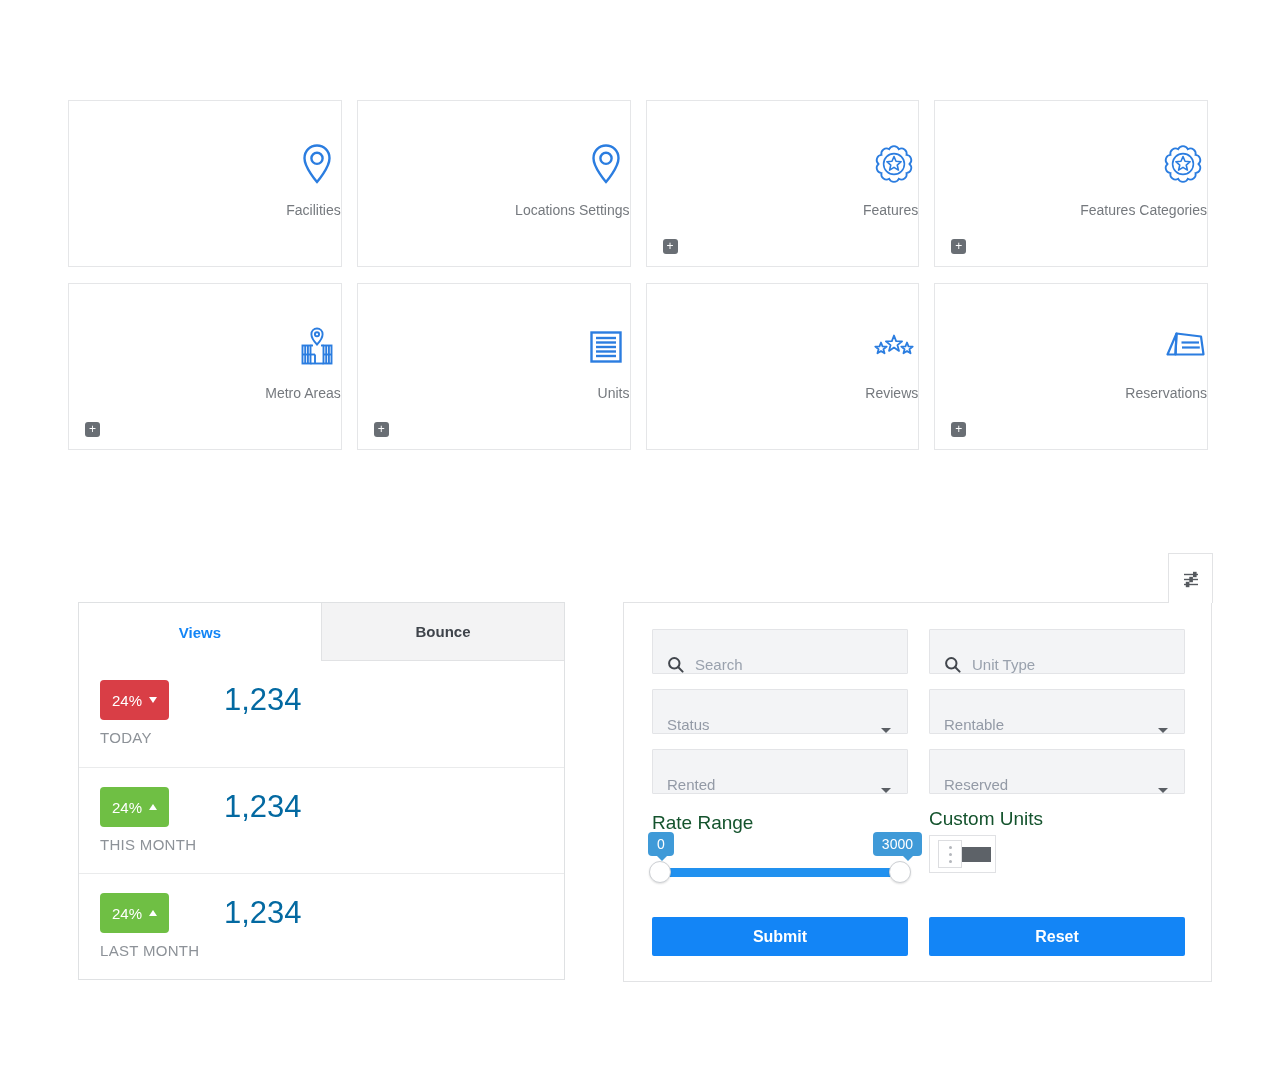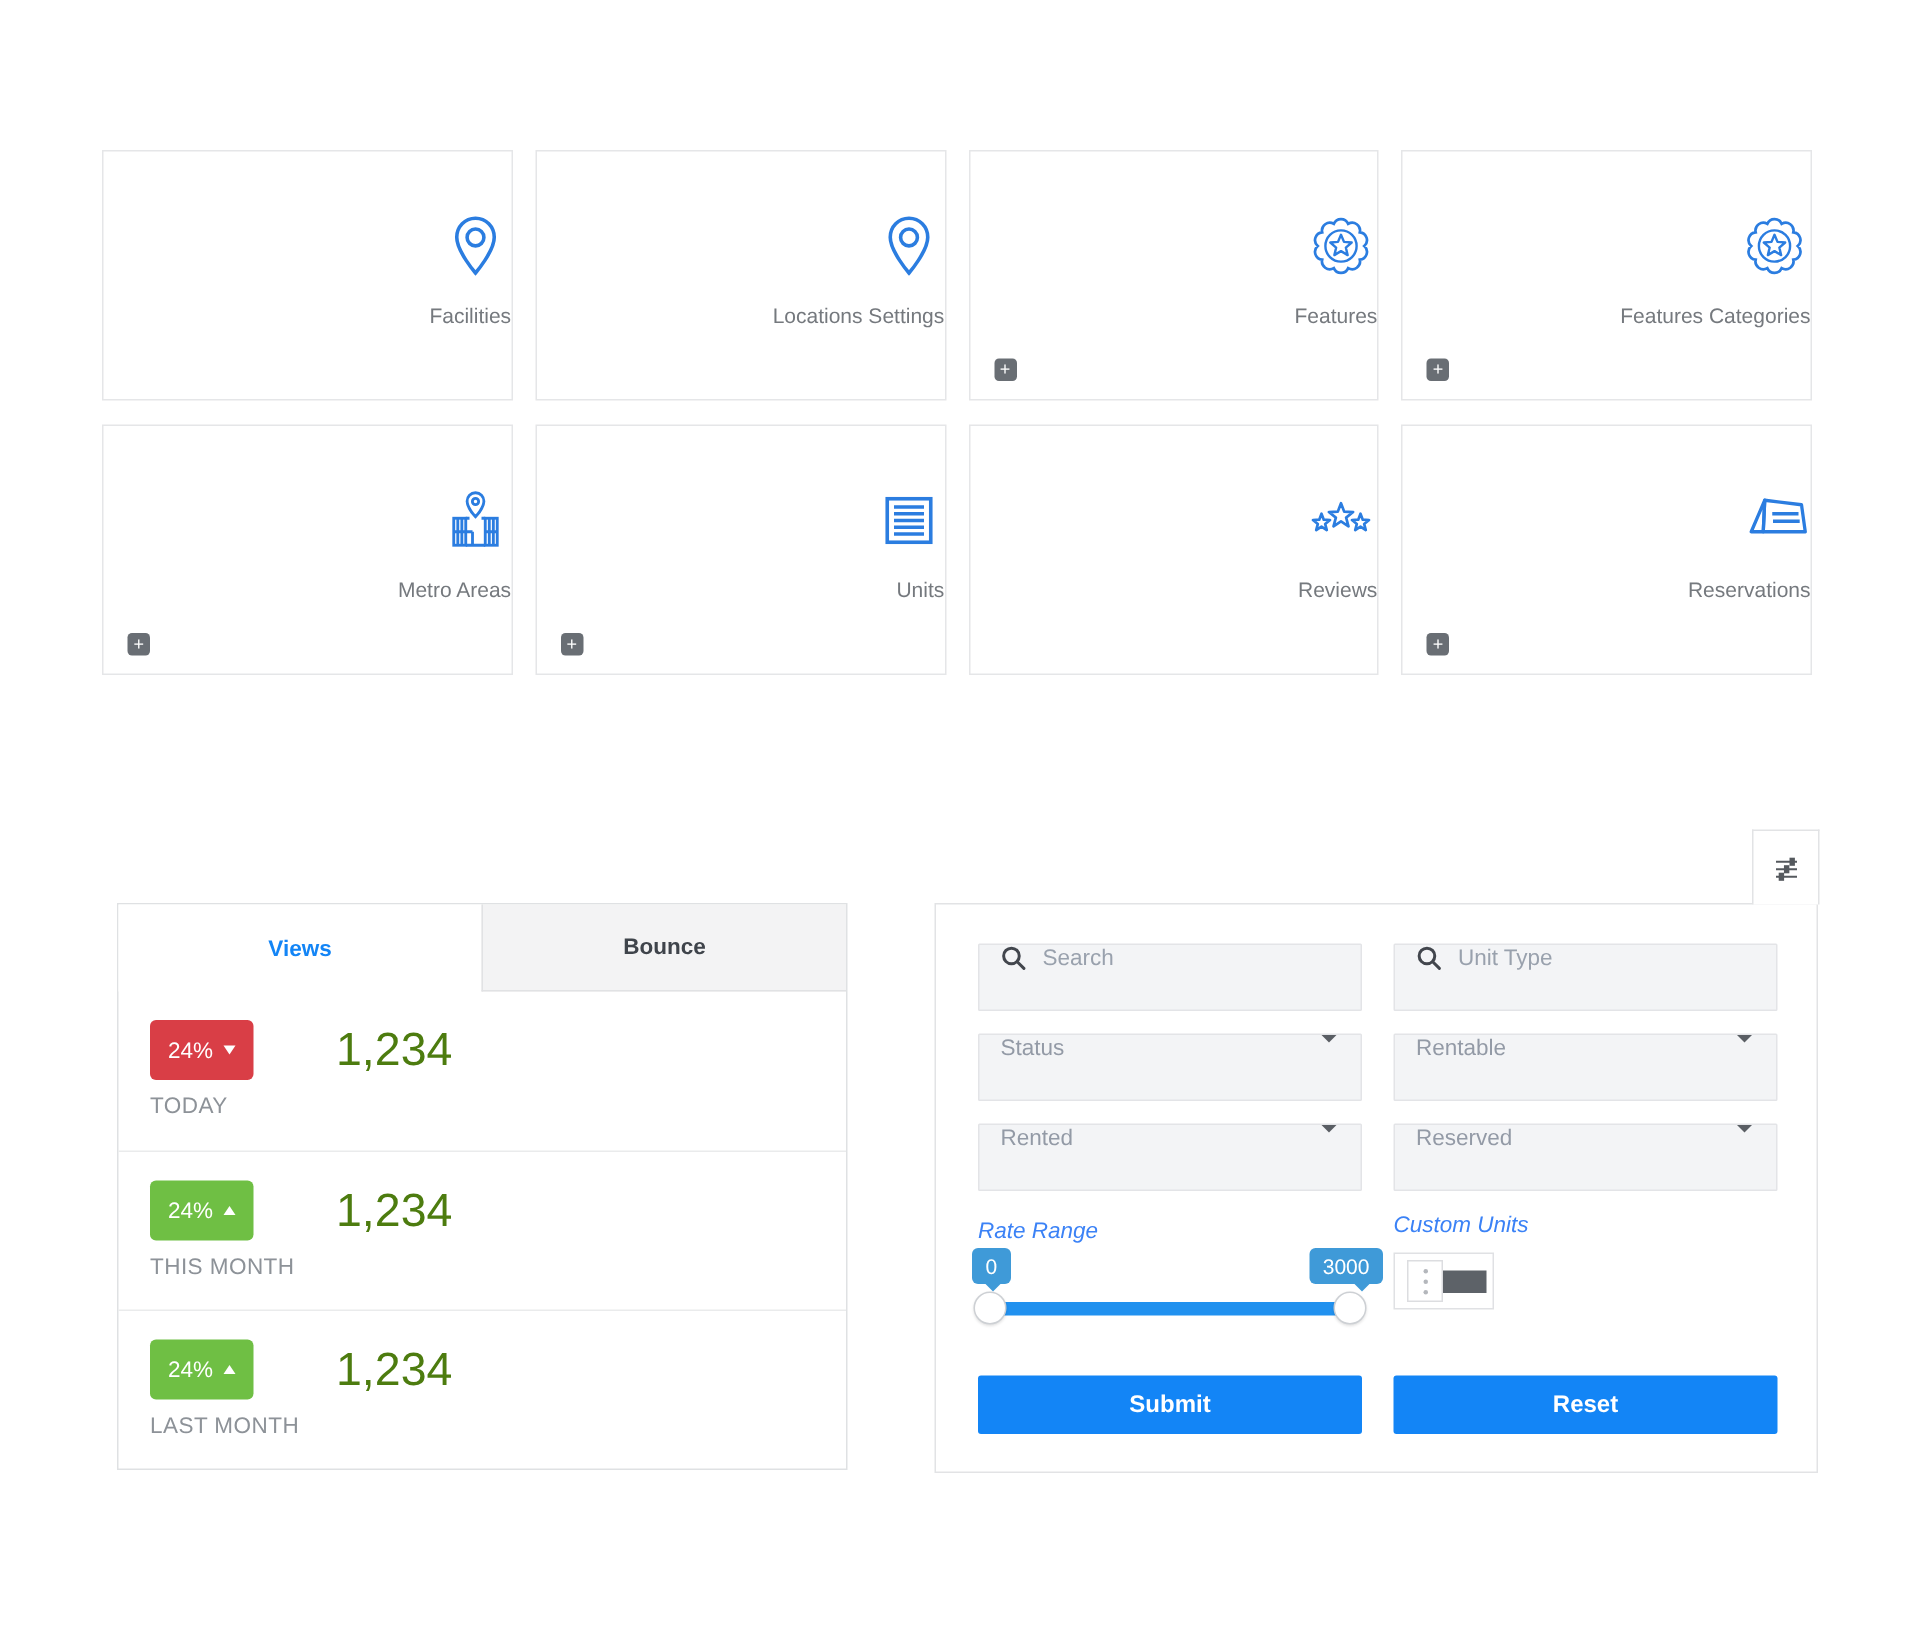--- a/index.html
+++ b/index.html
@@ -32,38 +32,38 @@
   .tab.inactive{background:#f3f3f4;color:#3f444b;border-left:1px solid #e1e2e4;border-bottom:1px solid #e1e2e4;}
   .stat-row{height:106px;padding:19px 0 0 21px;}
   .stat-row + .stat-row{border-top:1px solid #eaebec;}
   .stat-row:first-of-type{height:104px;}
   .stat-line{display:flex;align-items:center;gap:41px;}
   .badge{display:inline-flex;align-items:center;justify-content:center;gap:7px;width:69px;height:40px;
          border-radius:4px;color:#fff;font-size:15px;cursor:pointer;}
   .caret{width:0;height:0;border-left:4.5px solid transparent;border-right:4.5px solid transparent;}
   .caret.down{border-top:6px solid #fff;}
   .caret.up{border-bottom:6px solid #fff;}
-  .stat-value{margin-left:14px;font-size:31px;color:#4d7c0f;}
+  .stat-value{margin-left:14px;font-size:31px;color:#0369a1;}
   .stat-label{margin-top:9px;font-size:15px;color:#8d9298;letter-spacing:.3px;}
 
   
   .filter-tab{position:absolute;left:1168px;top:553px;width:45px;height:50px;background:#fff;
               border:1px solid #e2e3e5;border-bottom:none;z-index:2;display:flex;align-items:center;
               justify-content:center;cursor:pointer;}
   .filters{position:absolute;left:623px;top:602px;width:589px;height:380px;border:1px solid #e2e3e5;background:#fff;}
   .f-field{position:absolute;width:256px;height:45px;background:#f3f4f6;border:1px solid #e3e4e7;
-           border-radius:1px;display:flex;align-items:flex-start;padding:0 16px 0 14px;}
+           border-radius:1px;display:flex;align-items:flex-end;padding:0 16px 0 14px;}
   .f-field input{flex:1;border:none;outline:none;background:transparent;font-size:15px;color:#5a6069;
                  font-family:"Liberation Sans",sans-serif;margin-left:11px;min-width:0;}
   .f-field input::placeholder{color:#99a1ad;opacity:1;}
   .f-select{justify-content:space-between;cursor:pointer;}
   .f-select .sel-text{font-size:15px;color:#939aa6;}
   .sel-caret{width:0;height:0;border-left:5px solid transparent;border-right:5px solid transparent;
              border-top:5.5px solid #5a5e64;}
-  .f-label{position:absolute;font-size:15px;color:#3b82f6;font-style:italic;}
+  .f-label{position:absolute;font-size:19px;color:#14532d;}
 
   .slider{position:absolute;left:28px;top:226px;width:262px;height:64px;}
   .tooltip{position:absolute;top:3px;height:24px;padding:0 9px;background:var(--tooltip-blue);color:#fff;
            font-size:14px;line-height:24px;border-radius:4px;}
   .tooltip::after{content:"";position:absolute;bottom:-5px;width:0;height:0;
                   border-left:5px solid transparent;border-right:5px solid transparent;
                   border-top:5px solid var(--tooltip-blue);}
   .tooltip.min{left:-4px;}
   .tooltip.min::after{left:9px;}
   .tooltip.max{right:-8px;}

